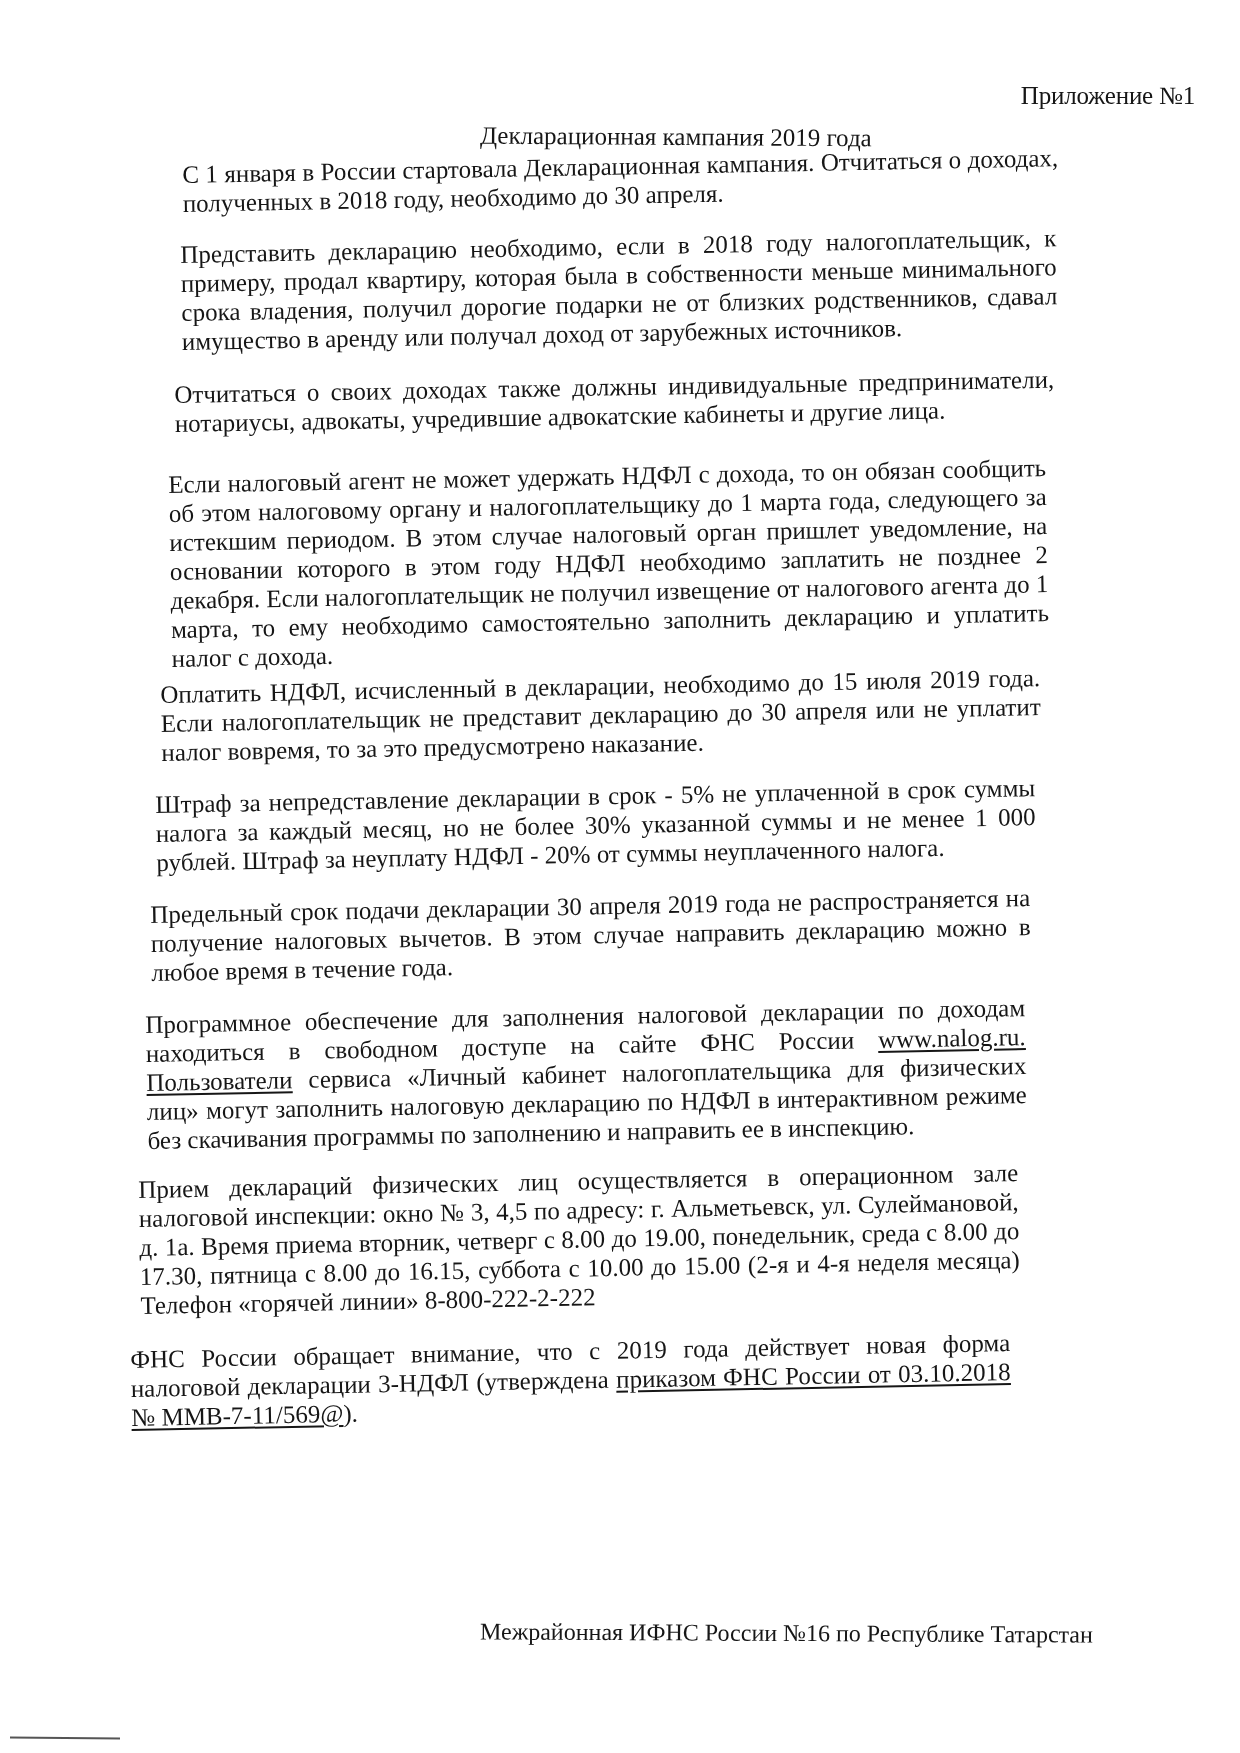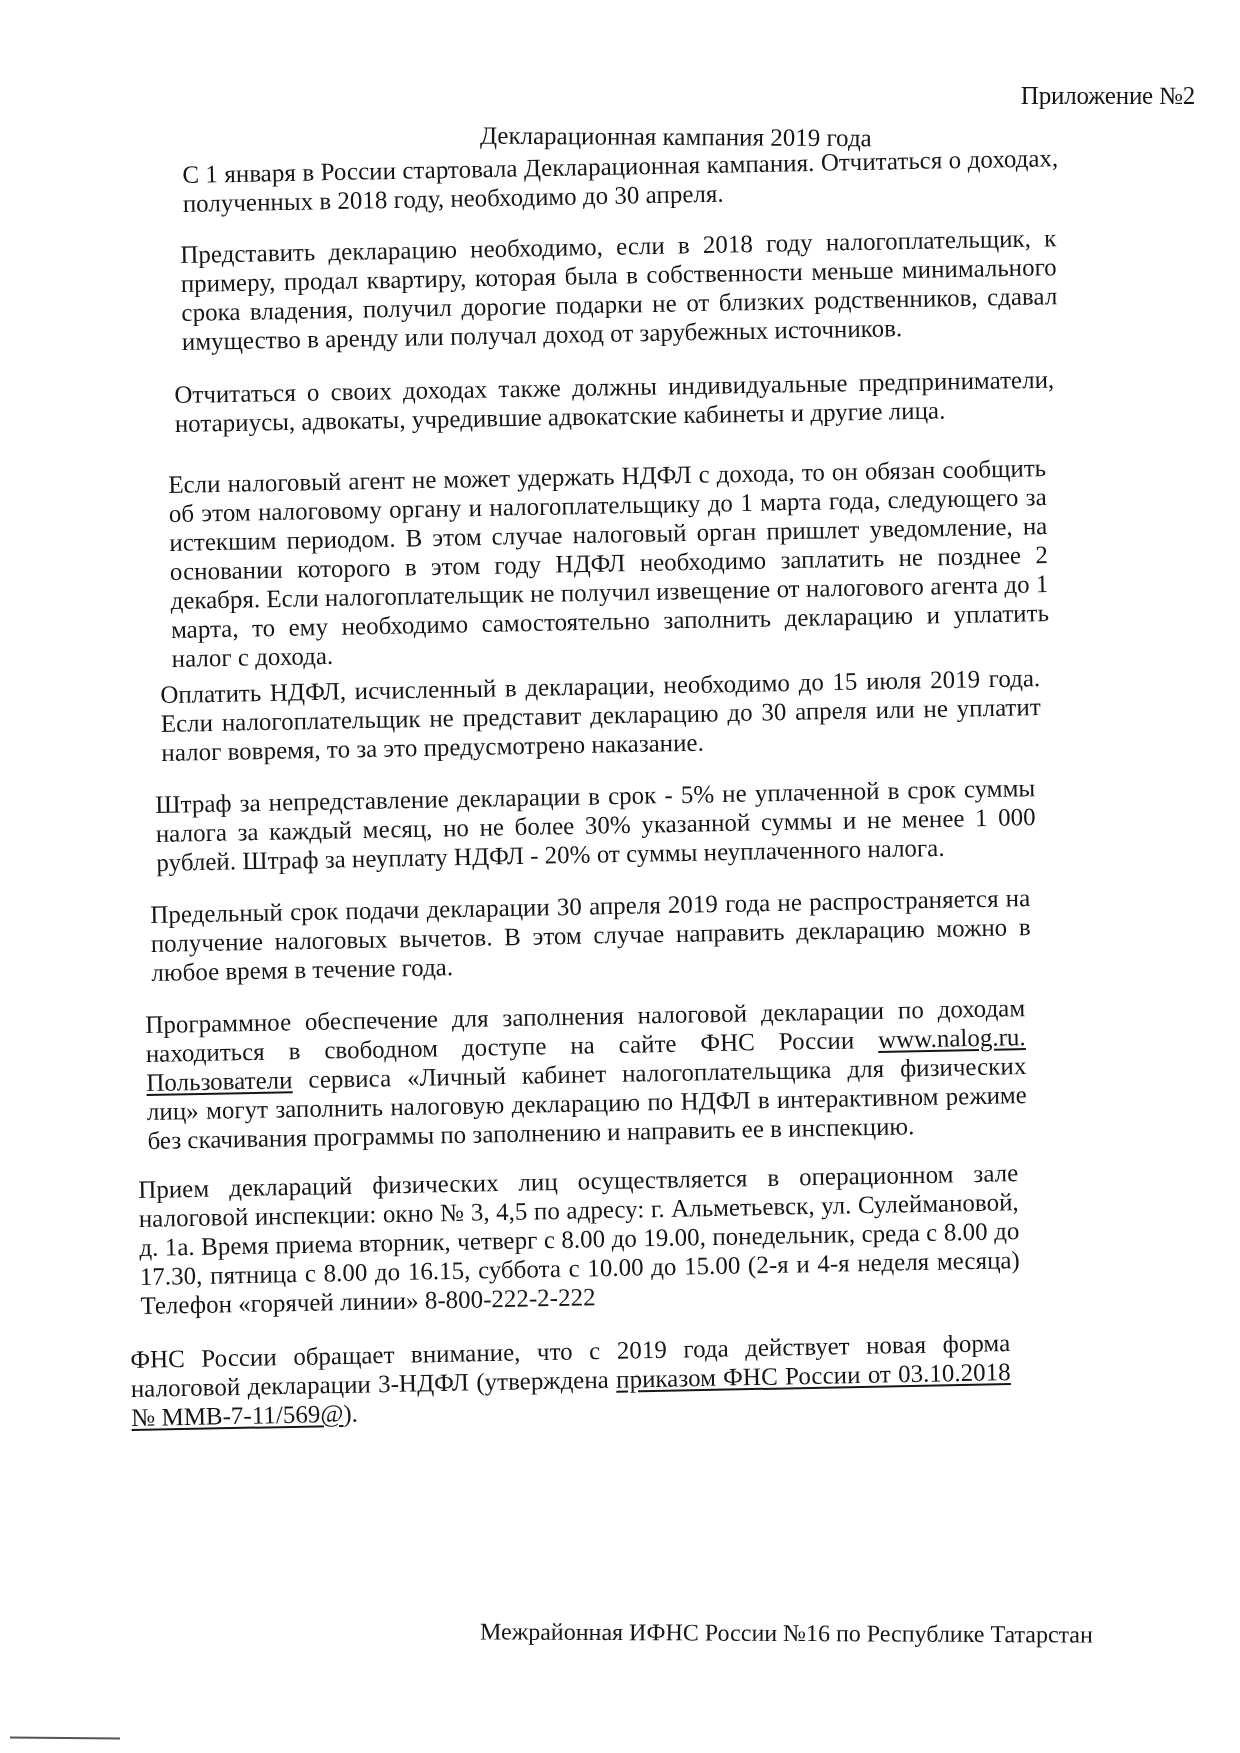--- a/index.html
+++ b/index.html
@@ -31,21 +31,21 @@
   .corner-line {
     position: absolute; left: 10px; top: 1737px; width: 110px; height: 2px;
     background: #555; transform: rotate(0.6deg);
   }
 </style>
 </head>
 <body>
 
 <div class="page">
 
-  <div class="appendix">Приложение №2</div>
+  <div class="appendix">Приложение №1</div>
 
   <div class="title">Декларационная кампания 2019 года</div>
 
   <div class="para" style="left:182px; top:160px; width:876px; transform: rotate(-1.1deg);">
     <p>С 1 января в России стартовала Декларационная кампания. Отчитаться о доходах, полученных в 2018 году, необходимо до 30 апреля.</p>
   </div>
 
   <div class="para" style="left:180px; top:240px; width:876px; transform: rotate(-1.1deg);">
     <p>Представить декларацию необходимо, если в 2018 году налогоплательщик, к примеру, продал квартиру, которая была в собственности меньше минимального срока владения, получил дорогие подарки не от близких родственников, сдавал имущество в аренду или получал доход от зарубежных источников.</p>
   </div>

